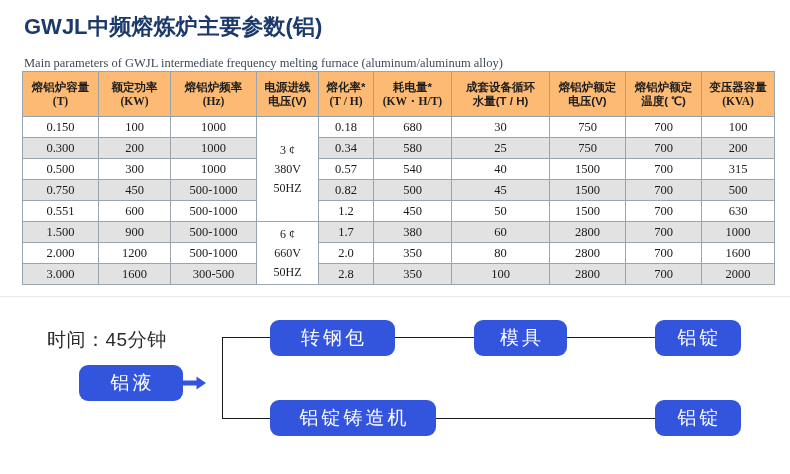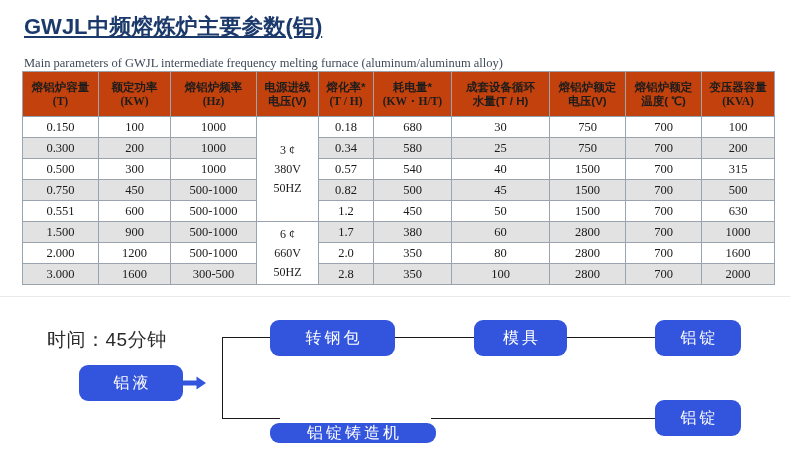--- a/index.html
+++ b/index.html
@@ -24,21 +24,20 @@
     width: 750px;
   }
   #title-cn {
     font-family: "Liberation Sans", sans-serif;
     font-size: 22px;
     font-weight: bold;
     color: #1b3a6b;
     letter-spacing: 0px;
     line-height: 26px;
     white-space: nowrap;
-    text-decoration: underline;
   }
   #title-en {
     font-family: "Liberation Serif", serif;
     font-size: 12.5px;
     color: #3f4a58;
     margin-top: 16px;
     line-height: 15px;
     white-space: nowrap;
   }
 
@@ -54,21 +53,21 @@
     width: 752px;
     table-layout: fixed;
   }
   table.spec th, table.spec td {
     border: 1px solid #9aa4ae;
     text-align: center;
     vertical-align: middle;
     padding: 0;
   }
   table.spec thead th {
-    background: #c2410c;
+    background: #fdba74;
     height: 44px;
     font-size: 11.5px;
     font-weight: bold;
     color: #1c1c1c;
     line-height: 14px;
     font-family: "Liberation Sans", sans-serif;
     border-bottom: 1px solid #8fa0b0;
   }
   table.spec thead th .hdr-unit {
     font-weight: bold;
@@ -109,21 +108,21 @@
     left: 0;
     top: 296px;
     width: 790px;
     height: 178px;
   }
   .node {
     position: absolute;
     background: #3355dd;
     color: #ffffff;
     border-radius: 9px;
-    font-size: 16px;
+    font-size: 19px;
     font-family: "Liberation Sans", sans-serif;
     letter-spacing: 3px;
     text-indent: 3px;
     display: flex;
     align-items: center;
     justify-content: center;
     box-sizing: border-box;
     z-index: 3;
   }
   #time-label {
@@ -148,21 +147,21 @@
   #node-ladle {
     left: 270px; top: 24px; width: 125px; height: 36px;
   }
   #node-mold {
     left: 474px; top: 24px; width: 93px;  height: 36px;
   }
   #node-ingot-top {
     left: 655px; top: 24px; width: 86px;  height: 36px;
   }
   #node-caster {
-    left: 270px; top: 104px; width: 166px; height: 20px; margin-top: 23px;
+    left: 270px; top: 104px; width: 166px; height: 36px;
   }
   #node-ingot-bottom {
     left: 655px; top: 104px; width: 86px;  height: 36px;
   }
   
   .line {
     position: absolute;
     background: #1a1a1a;
     z-index: 1;
   }

